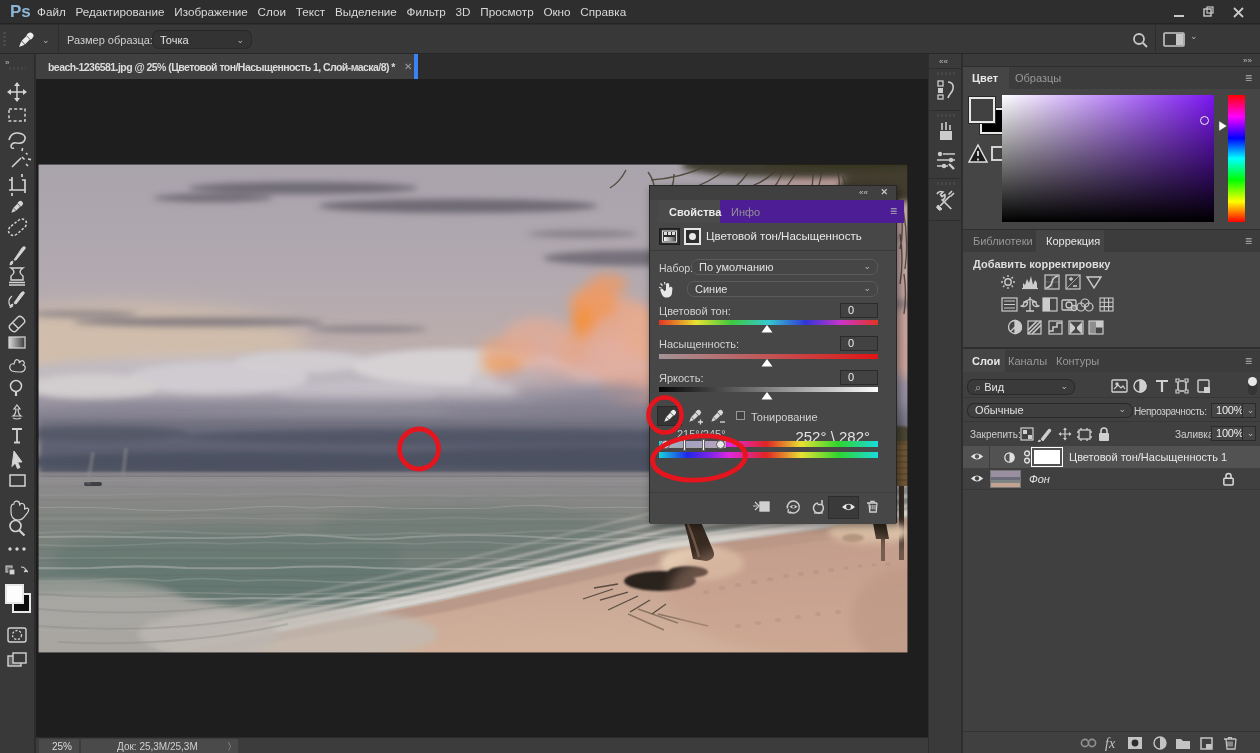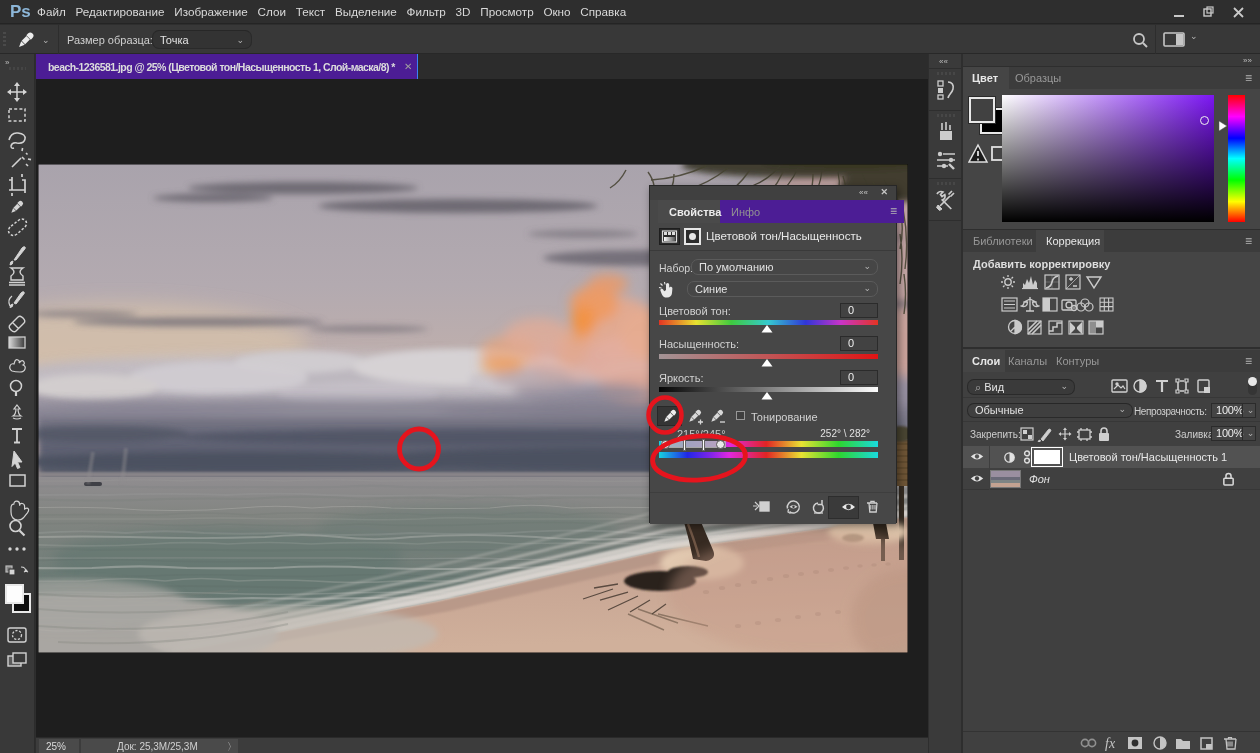--- a/index.html
+++ b/index.html
@@ -107,21 +107,21 @@
         <circle cx="17" cy="9" r="4.5" stroke-dasharray="2.2 1.6" stroke-width="1.3"></circle>
       </g>
 <g transform="translate(0,578)">
         <rect x="8" y="4" width="13" height="10" stroke-width="1.4" fill="#5c5c5c"></rect>
         <rect x="13" y="1" width="13" height="10" stroke-width="1.4" fill="#393939"></rect>
       </g>
 </svg>
 </div>
 
 <div class="a" style="left:36px;top:54px;width:892px;height:25px;background:#2c2c2c">
-<div class="a" style="left:0;top:0;width:382px;height:25px;background:#4c1d95;border-right:1px solid #3b82f6">
+<div class="a" style="left:0;top:0;width:382px;height:25px;background:#404040;border-right:4px solid #3b82f6">
 <span class="a" style="left:12px;top:7px;font-size:10.5px;font-weight:bold;letter-spacing:-.55px;color:#dcdcdc;white-space:nowrap">beach-1236581.jpg @ 25% (Цветовой тон/Насыщенность 1, Слой-маска/8) *</span>
 <span class="a" style="left:368px;top:7px;font-size:10px;color:#9f9f9f">✕</span>
 </div>
 </div>
 
 <div class="a" style="left:36px;top:79px;width:892px;height:658px;background:#1e1e1e"></div>
 <div class="a" style="left:38px;top:164px;width:870px;height:489px">
 <svg width="870" height="489" viewBox="0 0 870 489">
 <defs>
 <linearGradient id="sky" x1="0" y1="0" x2="0" y2="1">
@@ -341,21 +341,21 @@
 <rect x="46" y="318" width="18" height="4" rx="2" fill="#3f4046"></rect>
 <g stroke="#908d90" stroke-width="4" opacity=".45" filter="url(#b1)">
         <path d="M55 288 q-3 18 -5 32"></path>
         <path d="M88 284 q-2 20 -4 36"></path>
       </g>
 <rect x="0" y="0" width="870" height="489" fill="none" stroke="#0e0e0e" stroke-width="1"></rect>
 </svg>
 </div>
 
 <div class="a" style="left:36px;top:737px;width:892px;height:16px;background:#3c3c3c;border-top:1px solid #2a2a2a">
-<div class="a" style="left:3px;top:1px;width:40px;height:15px;background:#4a4a4a;color:#dcdcdc;font-size:10px;padding:2px 0 0 7px">25%</div>
+<div class="a" style="left:3px;top:1px;width:40px;height:15px;background:#4a4a4a;color:#dcdcdc;font-size:10px;padding:2px 0 0 13px">25%</div>
 <div class="a" style="left:45px;top:1px;width:157px;height:15px;background:#4a4a4a;color:#d0d0d0;font-size:10px;padding:2px 0 0 36px">Док: 25,3M/25,3M<span class="a" style="left:146px;top:1px;color:#c0c0c0">〉</span></div>
 </div>
 
 <div class="a" style="left:928px;top:54px;width:34px;height:699px;background:#3a3a3a;border-left:1px solid #2e2e2e;border-right:1px solid #2e2e2e">
 <div class="a" style="left:10px;top:3px;color:#bdbdbd;font-size:8px">««</div>
 <div class="a" style="left:0;top:14px;width:34px;height:1px;background:#2e2e2e"></div>
 <div class="a" style="left:8px;top:18px;width:18px;height:3px;background:repeating-linear-gradient(90deg,#474747 0 2px,#3a3a3a 2px 4px)"></div>
 <svg class="a" style="left:7px;top:26px" width="20" height="20" viewBox="0 0 20 20">
       <rect x="2" y="1" width="5" height="5" fill="none" stroke="#ccc" stroke-width="1.3"></rect>
       <rect x="2" y="8" width="5" height="5" fill="#ccc"></rect>
@@ -691,21 +691,21 @@
         <g transform="rotate(45 9 9)">
           <path d="M9 1.5 a2.6 2.6 0 0 1 2.6 2.6 V6 H6.4 V4.1 A2.6 2.6 0 0 1 9 1.5 z" fill="#d8d8d8"></path>
           <rect x="7" y="6.5" width="4" height="5.5" fill="#d8d8d8"></rect>
           <path d="M7 12.5 L9 17 L11 12.5 z" fill="#d8d8d8"></path>
         </g>
         <path d="M12 15 h5" stroke="#d8d8d8" stroke-width="1.3"></path>
       </svg>
   <div class="a" style="left:86px;top:188px;width:9px;height:9px;border:1px solid #989898;background:#3f3f3f"></div>
   <span class="a t11" style="left:101px;top:188px;color:#d2d2d2">Тонирование</span>
   <span class="a" style="left:27px;top:205px;font-size:11px;color:#c9c9c9">215°/245°</span>
-  <span class="a" style="right:26px;top:205px;font-size:10px;color:#e2e2e2">252° \ 282°</span>
+  <span class="a" style="right:26px;top:205px;font-size:15px;color:#e2e2e2">252° \ 282°</span>
   <div class="a" style="left:9px;top:218px;width:219px;height:6px;background:linear-gradient(to right,#16d2de,#2127e8 13%,#8425e8 24%,#e028e0 32%,#e02424 49%,#e8e233 65%,#2ed52e 82%,#1ad9de)"></div>
   <div class="a" style="left:9px;top:229px;width:219px;height:6px;background:linear-gradient(to right,#16d2de,#2127e8 13%,#8425e8 24%,#e028e0 32%,#e02424 49%,#e8e233 65%,#2ed52e 82%,#1ad9de)"></div>
   <div class="a" style="left:11px;top:218px;width:65px;height:7px;background:#b9b9b9;opacity:.85"></div>
   <div class="a" style="left:11px;top:217px;width:9px;height:9px;background:#e8e8e8;border-radius:50%;border:1px solid #555"></div>
   <div class="a" style="left:66px;top:217px;width:9px;height:9px;background:#e8e8e8;border-radius:50%;border:1px solid #555"></div>
   <div class="a" style="left:33px;top:216px;width:3px;height:12px;background:#fdfdfd;border:1px solid #666"></div>
   <div class="a" style="left:52px;top:216px;width:3px;height:12px;background:#fdfdfd;border:1px solid #666"></div>
   <div class="a" style="left:0;top:269px;width:246px;height:1px;background:#3e3e3e"></div>
   <div class="a" style="left:178px;top:273px;width:31px;height:23px;background:#3a3a3a;border:1px solid #2d2d2d"></div>
   <svg class="a" style="left:100px;top:275px" width="130" height="18" viewBox="0 0 130 18" fill="none" stroke="#d0d0d0" stroke-width="1.4">

